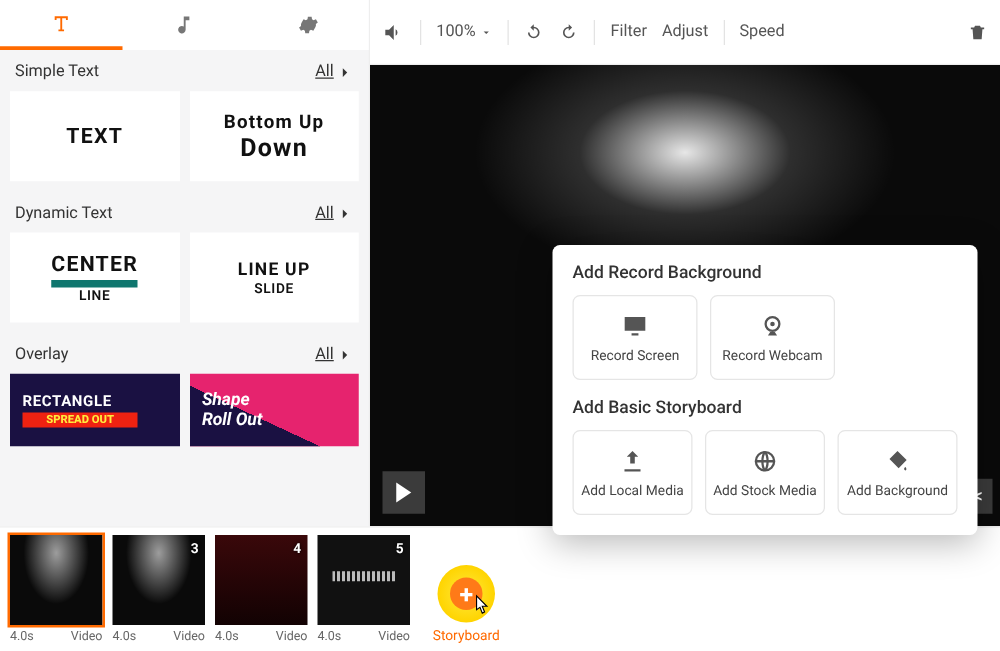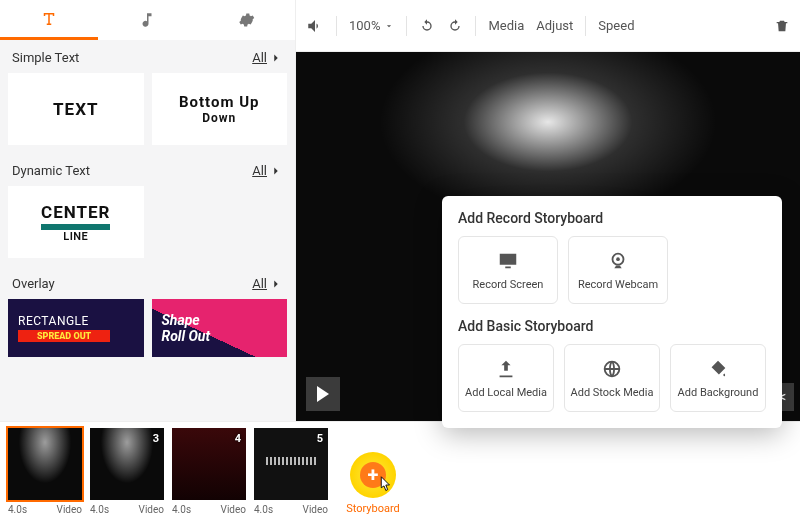--- a/index.html
+++ b/index.html
@@ -13,21 +13,21 @@
 .section-head { display: flex; align-items: center; justify-content: space-between; padding: 10px 12px 8px; font-size: 13px; color: #333; }
 .all { display: flex; align-items: center; font-size: 13px; color: #333; cursor: pointer; text-decoration: underline; }
 .all svg { margin-left: 2px; }
 .grid2 { display: grid; grid-template-columns: 1fr 1fr; gap: 8px; padding: 0 8px 8px; }
 .tile { background: #fff; height: 72px; display: flex; flex-direction: column; align-items: center; justify-content: center; font-weight: 700; color: #111; cursor: pointer; }
 .tile .big { font-size: 17px; letter-spacing: 1px; }
 .tile .small { font-size: 11px; font-weight: 600; letter-spacing: .5px; }
 .center-line .big { border-bottom: 6px solid #0f766e; padding-bottom: 2px; }
 .ovrow { display: grid; grid-template-columns: 1fr 1fr; gap: 8px; padding: 0 8px; }
 .ovtile1 { background: #1a1142; height: 58px; display: flex; flex-direction: column; justify-content: center; padding-left: 10px; color: #fff; cursor: pointer; }
-.ovtile1 .r1 { font-size: 12px; font-weight: 400; letter-spacing: .5px; }
+.ovtile1 .r1 { font-size: 12px; font-weight: 700; letter-spacing: .5px; }
 .ovtile1 .r2 { font-size: 9px; font-weight: 800; color: #ffec3d; background: #e21; display: inline-block; padding: 1px 19px; width: max-content; margin-top: 2px; }
 .ovtile2 { background: #e6236e; height: 58px; display: flex; flex-direction: column; justify-content: center; padding-left: 10px; color: #fff; font-style: italic; font-weight: 700; cursor: pointer; position: relative; }
 .ovtile2::before { content:""; position:absolute; inset:0; background: linear-gradient(25deg, #1a1142 40%, transparent 40%); }
 .ovtile2 span { position: relative; font-size: 14px; }
 .stage { flex: 1; display: flex; flex-direction: column; background: #fff; position: relative; }
 .toolbar { height: 52px; display: flex; align-items: center; padding: 0 10px; gap: 12px; font-size: 13px; color: #555; border-bottom: 1px solid #eee; }
 .toolbar .zoom { display: flex; align-items: center; }
 .toolbar .sep { width: 1px; height: 20px; background: #e3e3e3; }
 .toolbar .grow { flex: 1; }
 .ibtn { cursor: pointer; color: #555; display: flex; align-items: center; }
@@ -98,38 +98,42 @@
               <path fill="currentColor" d="M9 6l6 6-6 6"></path>
             </svg>
           </span>
       </div>
       <div class="grid2">
         <div class="tile">
             <span class="big">TEXT</span>
           </div>
         <div class="tile">
             <span class="big" style="font-size:15px">Bottom Up</span>
-            <span class="big" style="font-size:12px">Down</span>
+            <span class="big" style="font-size:20px">Down</span>
           </div>
       </div>
 
       <div class="section-head">
         <span>Dynamic Text</span>
         <span class="all">
             <span>All</span>
             <svg width="14" height="14" viewBox="0 0 24 24">
               <path fill="currentColor" d="M9 6l6 6-6 6"></path>
             </svg>
           </span>
       </div>
       <div class="grid2">
         <div class="tile center-line">
             <span class="big">CENTER</span>
             <span class="small">LINE</span>
           </div>
+        <div class="tile">
+            <span class="big" style="font-size:14px">LINE UP</span>
+            <span class="small">SLIDE</span>
+          </div>
       </div>
 
       <div class="section-head">
         <span>Overlay</span>
         <span class="all">
             <span>All</span>
             <svg width="14" height="14" viewBox="0 0 24 24">
               <path fill="currentColor" d="M9 6l6 6-6 6"></path>
             </svg>
           </span>
@@ -165,21 +169,21 @@
             <svg width="16" height="16" viewBox="0 0 24 24">
               <path fill="currentColor" d="M12 5a7 7 0 107 7h-2a5 5 0 11-5-5v3l4-4-4-4v3z" transform="scale(-1,1) translate(-24,0)"></path>
             </svg>
           </span>
         <span class="ibtn">
             <svg width="16" height="16" viewBox="0 0 24 24">
               <path fill="currentColor" d="M12 5a7 7 0 107 7h-2a5 5 0 11-5-5v3l4-4-4-4v3z"></path>
             </svg>
           </span>
         <span class="sep"></span>
-        <span class="ibtn">Media</span>
+        <span class="ibtn">Filter</span>
         <span class="ibtn">Adjust</span>
         <span class="sep"></span>
         <span class="ibtn">Speed</span>
         <span class="grow"></span>
         <span class="ibtn">
             <svg width="16" height="16" viewBox="0 0 24 24">
               <path fill="currentColor" d="M6 7h12l-1 13H7L6 7zm3-3h6l1 2h4v2H4V6h4l1-2z"></path>
             </svg>
           </span>
       </div>
@@ -195,21 +199,21 @@
         <div class="playbtn"></div>
         <div class="durpill">4.0s</div>
         <div class="cut">
             <svg width="16" height="16" viewBox="0 0 24 24">
               <path fill="#fff" d="M9 7a3 3 0 10-3 3c.6 0 1.1-.2 1.6-.5L10 12l-2.4 2.5A3 3 0 106 14a3 3 0 003 3l3-3 8 3V15l-6-3 6-3V7l-8 3-3-3z"></path>
             </svg>
           </div>
       </div>
 
       <div class="popover">
-        <h3>Add Record Storyboard</h3>
+        <h3>Add Record Background</h3>
         <div class="poprow">
           <div class="popcard">
               <svg width="22" height="22" viewBox="0 0 24 24">
                 <path fill="#555" d="M3 4h18v12H3zM9 20h6v-2H9z"></path>
               </svg>
               <span>Record Screen</span>
             </div>
           <div class="popcard">
               <svg width="22" height="22" viewBox="0 0 24 24">
                 <circle cx="12" cy="10" r="6" fill="none" stroke="#555" stroke-width="2"></circle>

